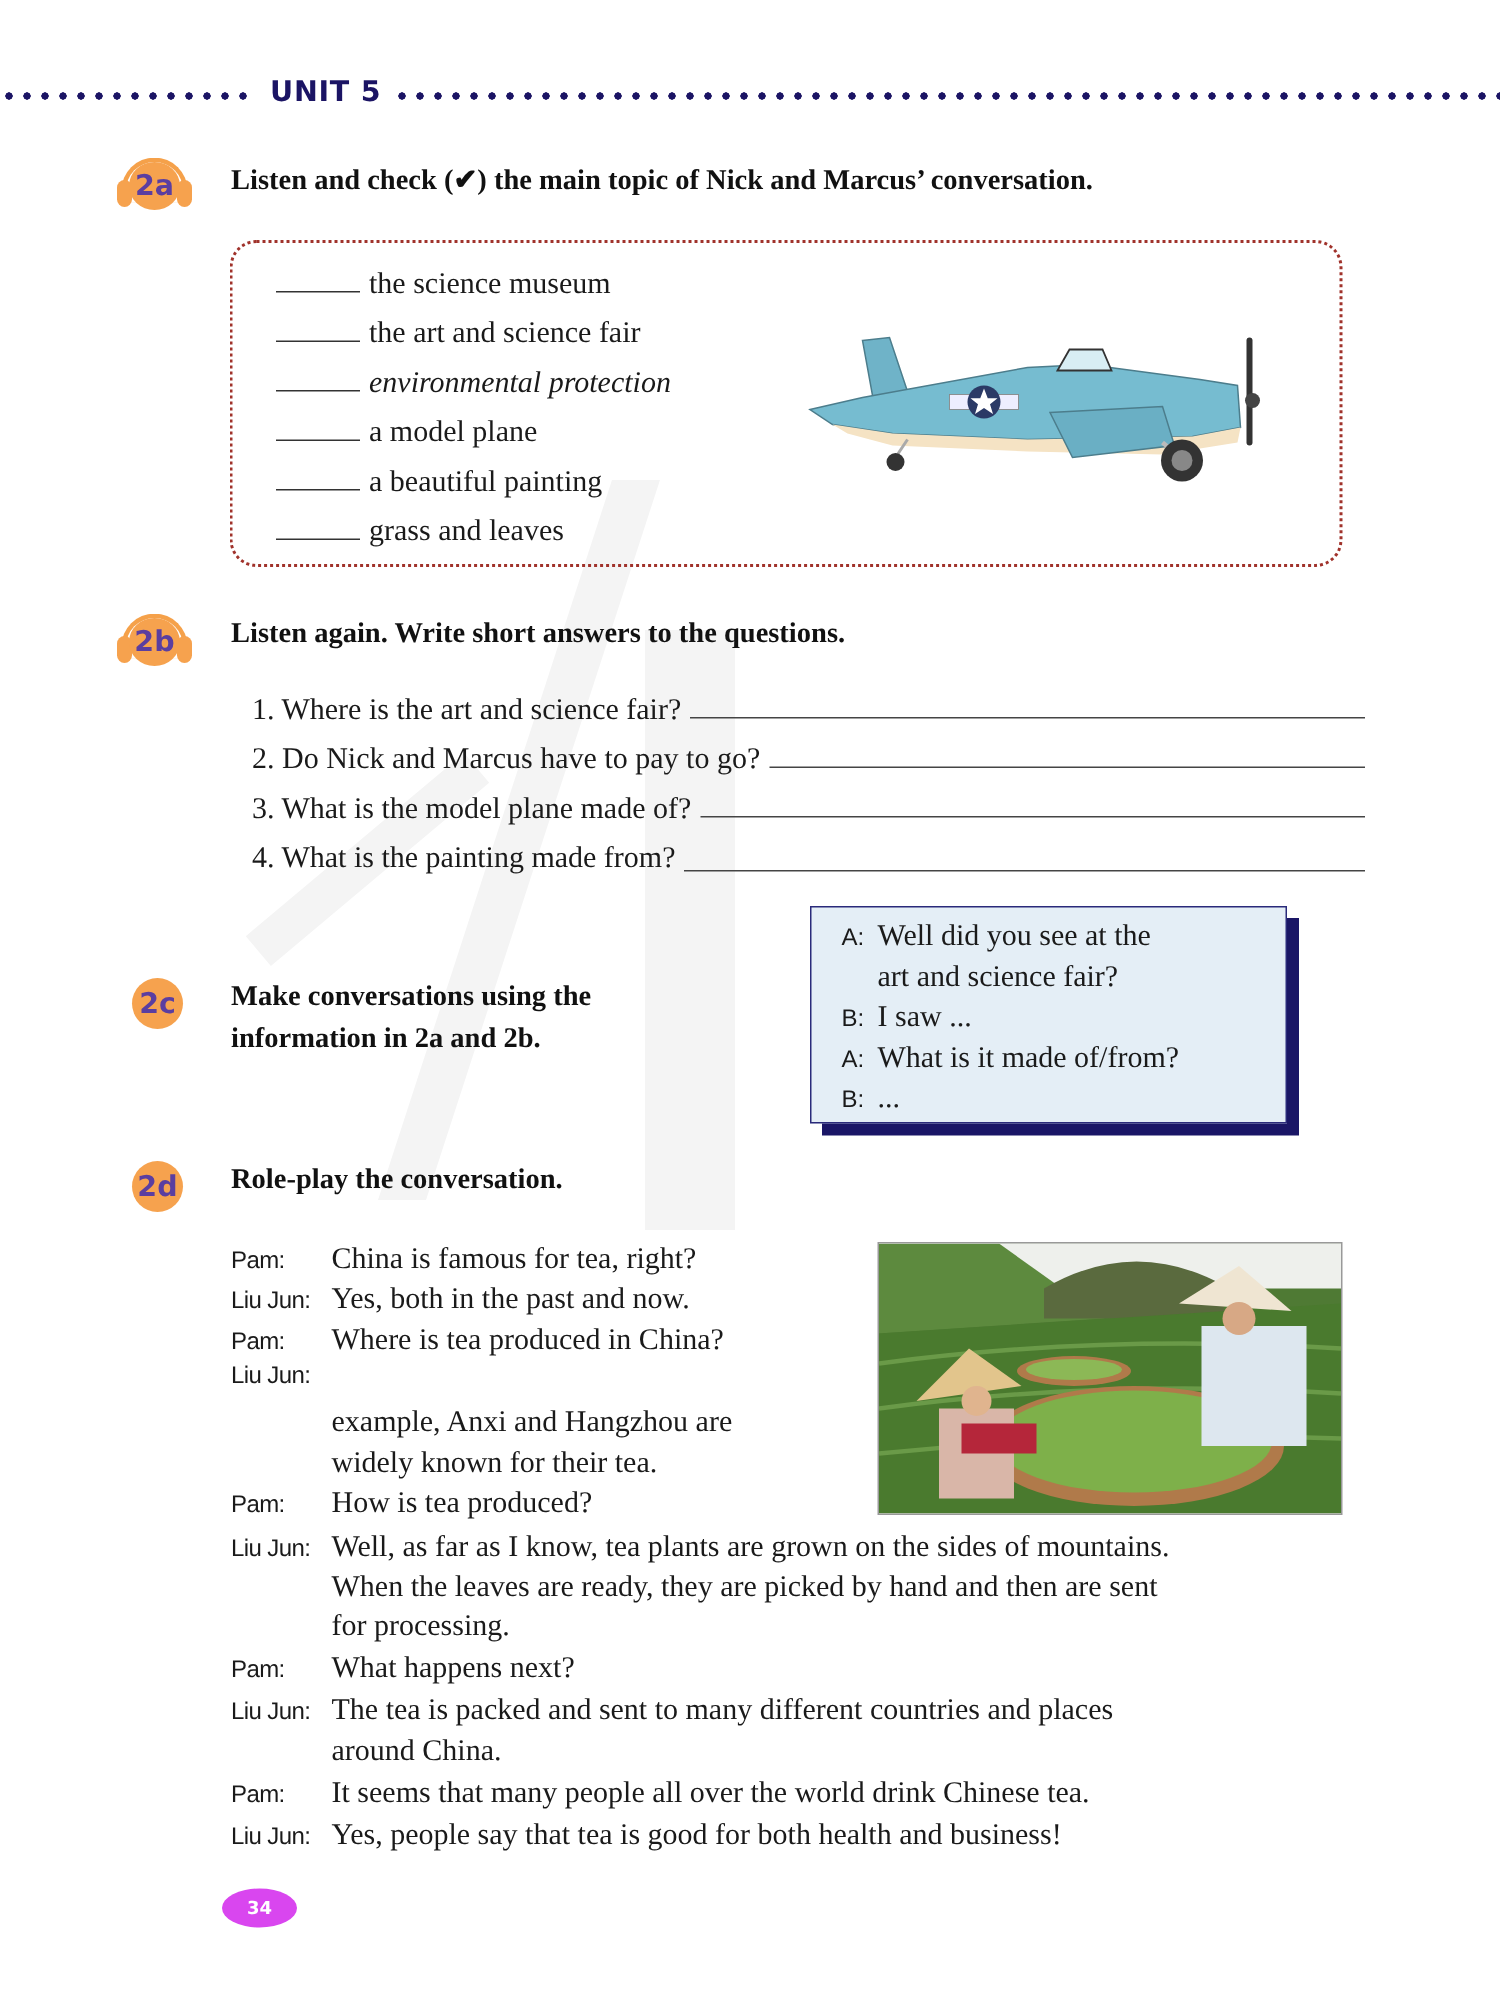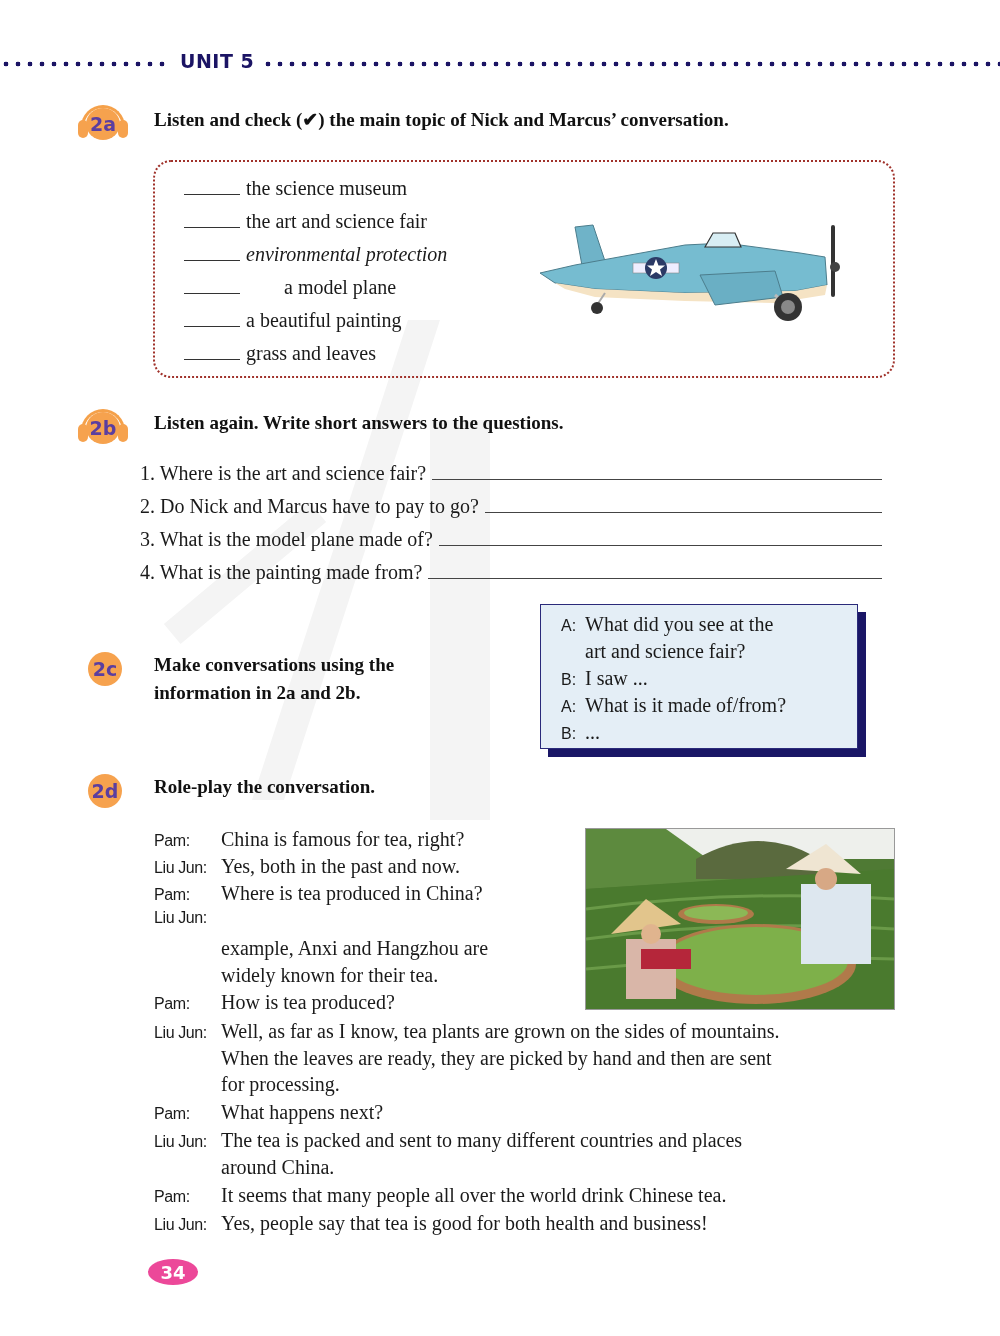--- a/index.html
+++ b/index.html
@@ -14,36 +14,36 @@
   .badge .ear{position:absolute;top:5px;left:3px;width:44px;height:30px;border:3px solid #f5a14a;border-bottom:none;border-radius:24px 24px 0 0;box-sizing:border-box;}
   .badge .pad{position:absolute;bottom:2px;width:10px;height:18px;background:#f6a24e;border-radius:5px;}
   .badge .circle{position:absolute;left:8px;top:8px;width:34px;height:32px;border-radius:50%;background:#f6a24e;display:flex;align-items:center;justify-content:center;font-family:"DejaVu Sans","Liberation Sans",sans-serif;font-weight:bold;font-size:19px;color:#5b3ea0;}
   .badge.plain .circle{left:10px;top:4px;width:34px;height:34px;}
   .heading{position:absolute;left:154px;font-weight:bold;font-size:19px;color:#111;font-family:"Liberation Serif","DejaVu Serif",serif;}
   
   .box2a{position:absolute;left:153px;top:160px;width:742px;height:218px;border:2px dotted #a0322b;border-radius:18px;box-sizing:border-box;}
   .opt{position:absolute;left:184px;font-size:20px;font-family:"Liberation Serif","DejaVu Serif",serif;display:flex;align-items:baseline;}
   .opt .blank{display:inline-block;width:56px;border-bottom:1.5px solid #333;margin-right:6px;height:18px;}
   
-  .q{position:absolute;left:140px;font-size:20px;font-family:"Liberation Serif","DejaVu Serif",serif;display:flex;align-items:baseline;width:742px;}
+  .q{position:absolute;left:168px;font-size:20px;font-family:"Liberation Serif","DejaVu Serif",serif;display:flex;align-items:baseline;width:742px;}
   .q .line{flex:1;border-bottom:1.5px solid #444;margin-left:6px;height:16px;}
   
   .convbox-shadow{position:absolute;left:548px;top:612px;width:318px;height:145px;background:#1a1666;}
   .convbox{position:absolute;left:540px;top:604px;width:318px;height:145px;background:#e4eef6;border:1.5px solid #2a2a7a;box-sizing:border-box;}
   .cl{position:absolute;left:20px;font-size:20px;font-family:"Liberation Serif","DejaVu Serif",serif;display:flex;align-items:baseline;}
   .cl .spk{font-family:"Liberation Sans","DejaVu Sans",sans-serif;font-size:16px;width:24px;}
   
   .dl{position:absolute;left:154px;display:flex;align-items:baseline;}
   .dl .spk{width:67px;font-family:"Liberation Sans","DejaVu Sans",sans-serif;font-size:16px;letter-spacing:-0.4px;}
   .dl .txt{font-size:20px;font-family:"Liberation Serif","DejaVu Serif",serif;white-space:nowrap;}
   
   .plane{position:absolute;left:535px;top:205px;width:320px;height:125px;}
   .tea{position:absolute;left:585px;top:828px;width:308px;height:180px;border:1px solid #999;overflow:hidden;}
   
-  .pagenum{position:absolute;left:148px;top:1259px;width:50px;height:26px;border-radius:50%;background:#ec4899;color:#fff;font-family:"DejaVu Sans","Liberation Sans",sans-serif;font-weight:bold;font-size:18px;display:flex;align-items:center;justify-content:center;}
+  .pagenum{position:absolute;left:148px;top:1259px;width:50px;height:26px;border-radius:50%;background:#d946ef;color:#fff;font-family:"DejaVu Sans","Liberation Sans",sans-serif;font-weight:bold;font-size:12px;display:flex;align-items:center;justify-content:center;}
 </style>
 </head>
 <body>
 
 <div class="wm" style="left:330px;top:320px;width:32px;height:480px;transform:skewX(-18deg);"></div>
 <div class="wm" style="left:150px;top:560px;width:190px;height:26px;transform:rotate(-40deg);"></div>
 <div class="wm" style="left:430px;top:420px;width:60px;height:400px;"></div>
 <div class="wm" style="left:560px;top:640px;width:200px;height:34px;"></div>
 
 <div class="dots" style="left:0;width:165px;"></div>
@@ -64,21 +64,21 @@
     <span>the science museum</span>
   </div>
 <div class="opt" style="top:209px;">
     <span class="blank"></span>
     <span>the art and science fair</span>
   </div>
 <div class="opt" style="top:242px;font-style:italic;">
     <span class="blank"></span>
     <span>environmental protection</span>
   </div>
-<div class="opt" style="top:275px;gap:38px;">
+<div class="opt" style="top:275px;">
     <span class="blank"></span>
     <span>a model plane</span>
   </div>
 <div class="opt" style="top:308px;">
     <span class="blank"></span>
     <span>a beautiful painting</span>
   </div>
 <div class="opt" style="top:341px;">
     <span class="blank"></span>
     <span>grass and leaves</span>
@@ -123,36 +123,36 @@
     <span class="line"></span>
   </div>
 <div class="q" style="top:495px;">
     <span>2. Do Nick and Marcus have to pay to go?</span>
     <span class="line"></span>
   </div>
 <div class="q" style="top:528px;">
     <span>3. What is the model plane made of?</span>
     <span class="line"></span>
   </div>
-<div class="q" style="top:561px;">
+<div class="q" style="top:561px;align-items:center;">
     <span>4. What is the painting made from?</span>
     <span class="line"></span>
   </div>
 
 <div class="badge plain" style="left:78px;top:648px;">
   <div class="circle">2c</div>
 </div>
 <div class="heading" style="top:654px;">Make conversations using the</div>
 <div class="heading" style="top:682px;">information in 2a and 2b.</div>
 
 <div class="convbox-shadow"></div>
 <div class="convbox">
   <div class="cl" style="top:8px;">
       <span class="spk">A:</span>
-      <span>What did you see at the</span>
+      <span>Well did you see at the</span>
     </div>
   <div class="cl" style="top:35px;">
       <span class="spk"></span>
       <span>art and science fair?</span>
     </div>
   <div class="cl" style="top:62px;">
       <span class="spk">B:</span>
       <span>I saw ...</span>
     </div>
   <div class="cl" style="top:89px;">

